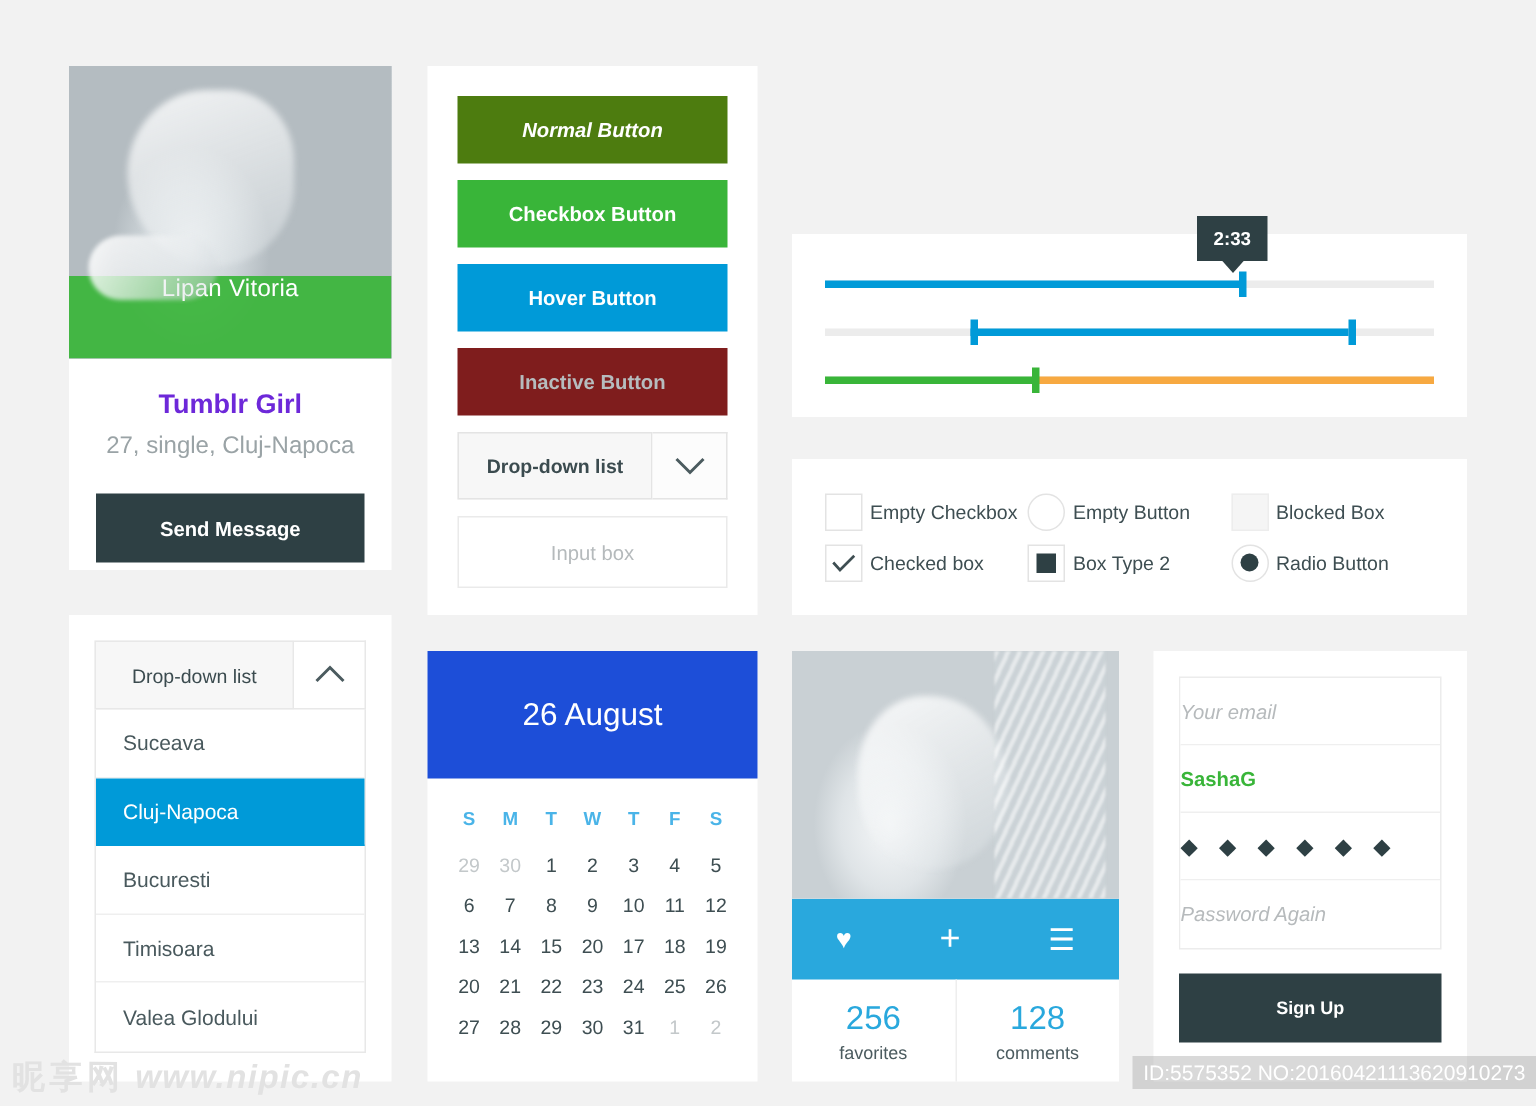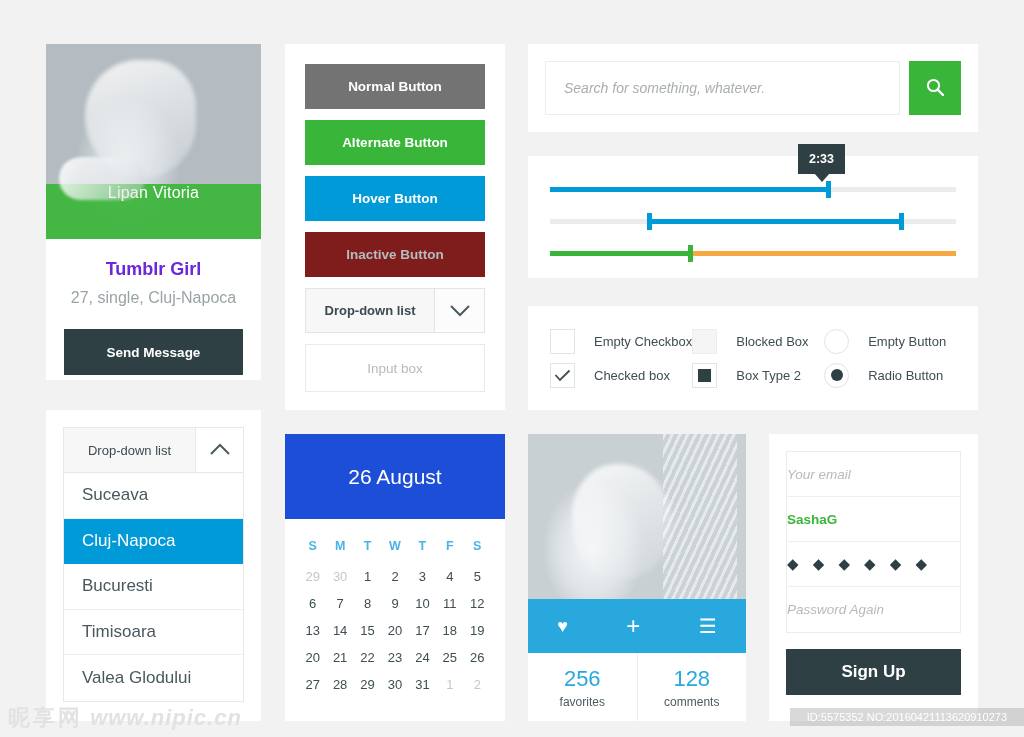--- a/index.html
+++ b/index.html
@@ -50,21 +50,21 @@
   }
 
   
   #buttons-card { left: 285px; top: 44px; width: 220px; height: 366px; padding: 20px; }
   .ui-btn {
     display: flex; align-items: center; justify-content: center;
     width: 180px; height: 45px; margin-bottom: 11px;
     font-size: 13.5px; font-weight: bold; border: none;
     font-family: inherit; cursor: pointer; color: #fff;
   }
-  .btn-normal   { background: #737373; }
+  .btn-normal   { background: #4d7c0f; font-style: italic; }
   .btn-alt      { background: #39b539; }
   .btn-hover    { background: #009ad8; }
   .btn-inactive { background: #7f1d1d; color: #b6bcbe; cursor: default; }
   .dropdown-closed { display: flex; width: 180px; height: 45px; margin-bottom: 11px; }
   .dropdown-closed .dd-label {
     flex: 1; background: #f7f7f7; border: 1px solid #e4e4e4;
     display: flex; align-items: center; justify-content: center;
     font-size: 13px; font-weight: bold; color: #3b4b4f;
   }
   .dropdown-closed .dd-arrow {
@@ -107,21 +107,21 @@
   .slider-track { position: absolute; left: 0; right: 0; top: 0; height: 5px; background: #ececec; }
   .slider-fill { position: absolute; top: 0; height: 5px; }
   .slider-handle { position: absolute; top: -6px; width: 5px; height: 17px; }
 
   
   #checks-card { left: 528px; top: 306px; width: 450px; height: 104px; padding: 18px 22px; }
   .check-grid {
     display: grid; grid-template-columns: 1fr 1fr 1fr;
     grid-template-rows: 1fr 1fr; height: 100%; align-items: center;
   }
-  .check-item { display: flex; align-items: center; gap: 19px; }
+  .check-item { display: flex; align-items: center; gap: 5px; }
   .cb-box {
     width: 25px; height: 25px; border: 1px solid #e3e3e3; background: #fff;
     display: flex; align-items: center; justify-content: center; flex: 0 0 auto;
   }
   .cb-box.blocked { background: #f5f5f5; border-color: #ededed; }
   .cb-inner { width: 13px; height: 13px; background: #2e4044; }
   .cb-radio {
     width: 25px; height: 25px; border: 1px solid #e3e3e3; border-radius: 50%;
     background: #fff; display: flex; align-items: center; justify-content: center; flex: 0 0 auto;
   }
@@ -136,21 +136,21 @@
     display: flex; align-items: center; justify-content: center;
     font-size: 13px; color: #3b4b4f;
   }
   .dd-head .arw {
     width: 48px; background: #fff; border: 1px solid #e8e8e8; border-left: none;
     display: flex; align-items: center; justify-content: center;
   }
   .dd-list { margin: 0 17px; border: 1px solid #e8e8e8; border-top: none; }
   .dd-item {
     height: 45.5px; display: flex; align-items: center; padding-left: 18px;
-    font-size: 17px; color: #49595d; border-bottom: 1px solid #efefef;
+    font-size: 14px; color: #49595d; border-bottom: 1px solid #efefef;
   }
   .dd-item:last-child { border-bottom: none; }
   .dd-item.selected { background: #009ad8; color: #fff; border-bottom-color: #009ad8; }
 
   
   #calendar-card { left: 285px; top: 434px; width: 220px; height: 287px; }
   .cal-head {
     height: 85px; background: #1d4ed8; color: #fff;
     display: flex; align-items: center; justify-content: center;
     font-size: 21px;
@@ -204,35 +204,35 @@
     height: 45px; border-bottom: 1px solid #efefef;
     display: flex; align-items: center; justify-content: flex-start;
     font-size: 13.5px; background: #fff;
   }
   .su-field:last-child { border-bottom: none; }
   .su-placeholder { color: #b6babc; font-style: italic; }
   .su-value { color: #39b539; font-weight: bold; }
   .su-dots { color: #2e4044; letter-spacing: 5px; font-size: 15px; }
   .signup-btn {
     width: 100%; height: 46px; margin-top: 16px; background: #2e4044;
-    color: #fff; border: none; font-size: 17px; font-weight: bold;
+    color: #fff; border: none; font-size: 12px; font-weight: bold;
     font-family: inherit; cursor: pointer;
   }
 
   
   .wm-left {
     position: absolute; left: 8px; bottom: 4px;
     font-size: 22px; color: #e2e2e2; font-weight: bold;
     letter-spacing: 1px; font-style: italic; white-space: nowrap; margin-top: 22px;
   }
   .wm-left .cjk { font-style: normal; letter-spacing: 3px; }
   .wm-right {
     position: absolute; right: 0; bottom: 11px;
     background: rgba(170,170,170,.45); color: #fff;
-    font-size: 11px; padding: 3px 17px; white-space: nowrap;
+    font-size: 14px; padding: 3px 7px; white-space: nowrap;
   }
 </style>
 </head>
 <body>
 
 <div class="page">
 
   <div class="card" id="profile-card">
     <div class="profile-photo">
       <div class="profile-name-bar">
@@ -241,47 +241,34 @@
     </div>
     <div class="profile-body">
       <div class="profile-title">Tumblr Girl</div>
       <div class="profile-sub">27, single, Cluj-Napoca</div>
       <button class="send-message-btn">Send Message</button>
     </div>
   </div>
 
   <div class="card" id="buttons-card">
     <button class="ui-btn btn-normal">Normal Button</button>
-    <button class="ui-btn btn-alt">Alternate Button</button>
+    <button class="ui-btn btn-alt">Checkbox Button</button>
     <button class="ui-btn btn-hover">Hover Button</button>
     <button class="ui-btn btn-inactive">Inactive Button</button>
     <div class="dropdown-closed">
       <div class="dd-label">Drop-down list</div>
       <div class="dd-arrow">
         <svg width="22" height="14" viewBox="0 0 22 14" aria-hidden="true">
           <path d="M2 2 L11 11 L20 2" fill="none" stroke="#4b5b5f" stroke-width="2"></path>
         </svg>
       </div>
     </div>
     <input class="input-box" type="text" placeholder="Input box" style="">
   </div>
 
-  <div class="card" id="search-card">
-    <div class="search-row">
-      <input class="search-input" type="text" placeholder="Search for something, whatever." style="">
-      <button class="search-btn">
-        <span>
-          <svg width="20" height="20" viewBox="0 0 20 20" aria-hidden="true">
-            <circle cx="8.5" cy="8.5" r="5.6" fill="none" stroke="#fff" stroke-width="2"></circle>
-            <line x1="12.7" y1="12.7" x2="18" y2="18" stroke="#fff" stroke-width="2.4" stroke-linecap="round"></line>
-          </svg>
-        </span>
-      </button>
-    </div>
-  </div>
 
   <div class="slider-tooltip">2:33</div>
   <div class="card" id="sliders-card">
 
     <div class="slider-row" style="top:31px;">
       <div class="slider-track"></div>
       <div class="slider-fill" style="left:0; width:68%; background:#009ad8;"></div>
       <div class="slider-handle" style="left:68%; background:#009ad8;"></div>
     </div>
 
@@ -302,27 +289,27 @@
 
   <div class="card" id="checks-card">
     <div class="check-grid">
 
       <div class="check-item">
         <span class="cb-box"></span>
         <span class="check-label">Empty Checkbox</span>
       </div>
 
       <div class="check-item">
+        <span class="cb-radio"></span>
+        <span class="check-label">Empty Button</span>
+      </div>
+
+      <div class="check-item">
         <span class="cb-box blocked"></span>
         <span class="check-label">Blocked Box</span>
-      </div>
-
-      <div class="check-item">
-        <span class="cb-radio"></span>
-        <span class="check-label">Empty Button</span>
       </div>
 
       <div class="check-item">
         <span class="cb-box">
           <svg width="17" height="13" viewBox="0 0 17 13" aria-hidden="true">
             <path d="M1.5 6 L6 11 L15.5 1.5" fill="none" stroke="#3e4e52" stroke-width="1.8"></path>
           </svg>
         </span>
         <span class="check-label">Checked box</span>
       </div>

